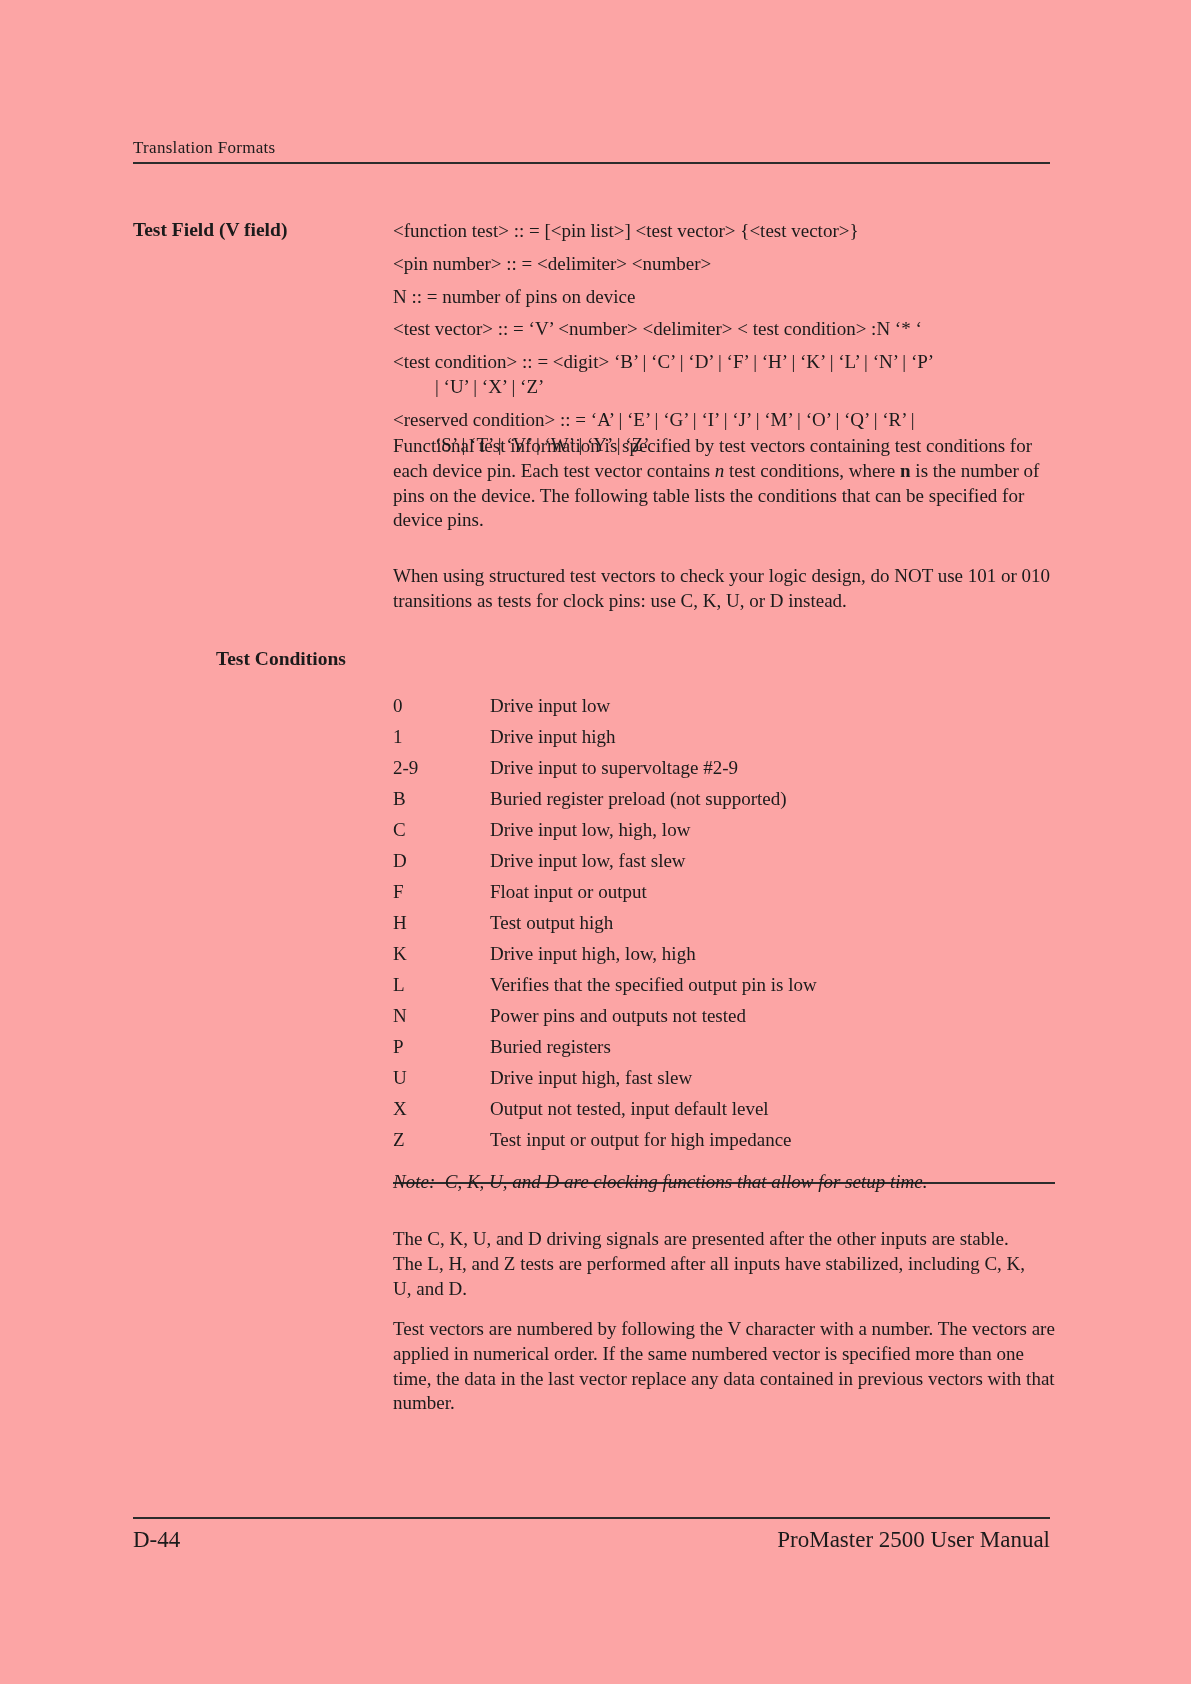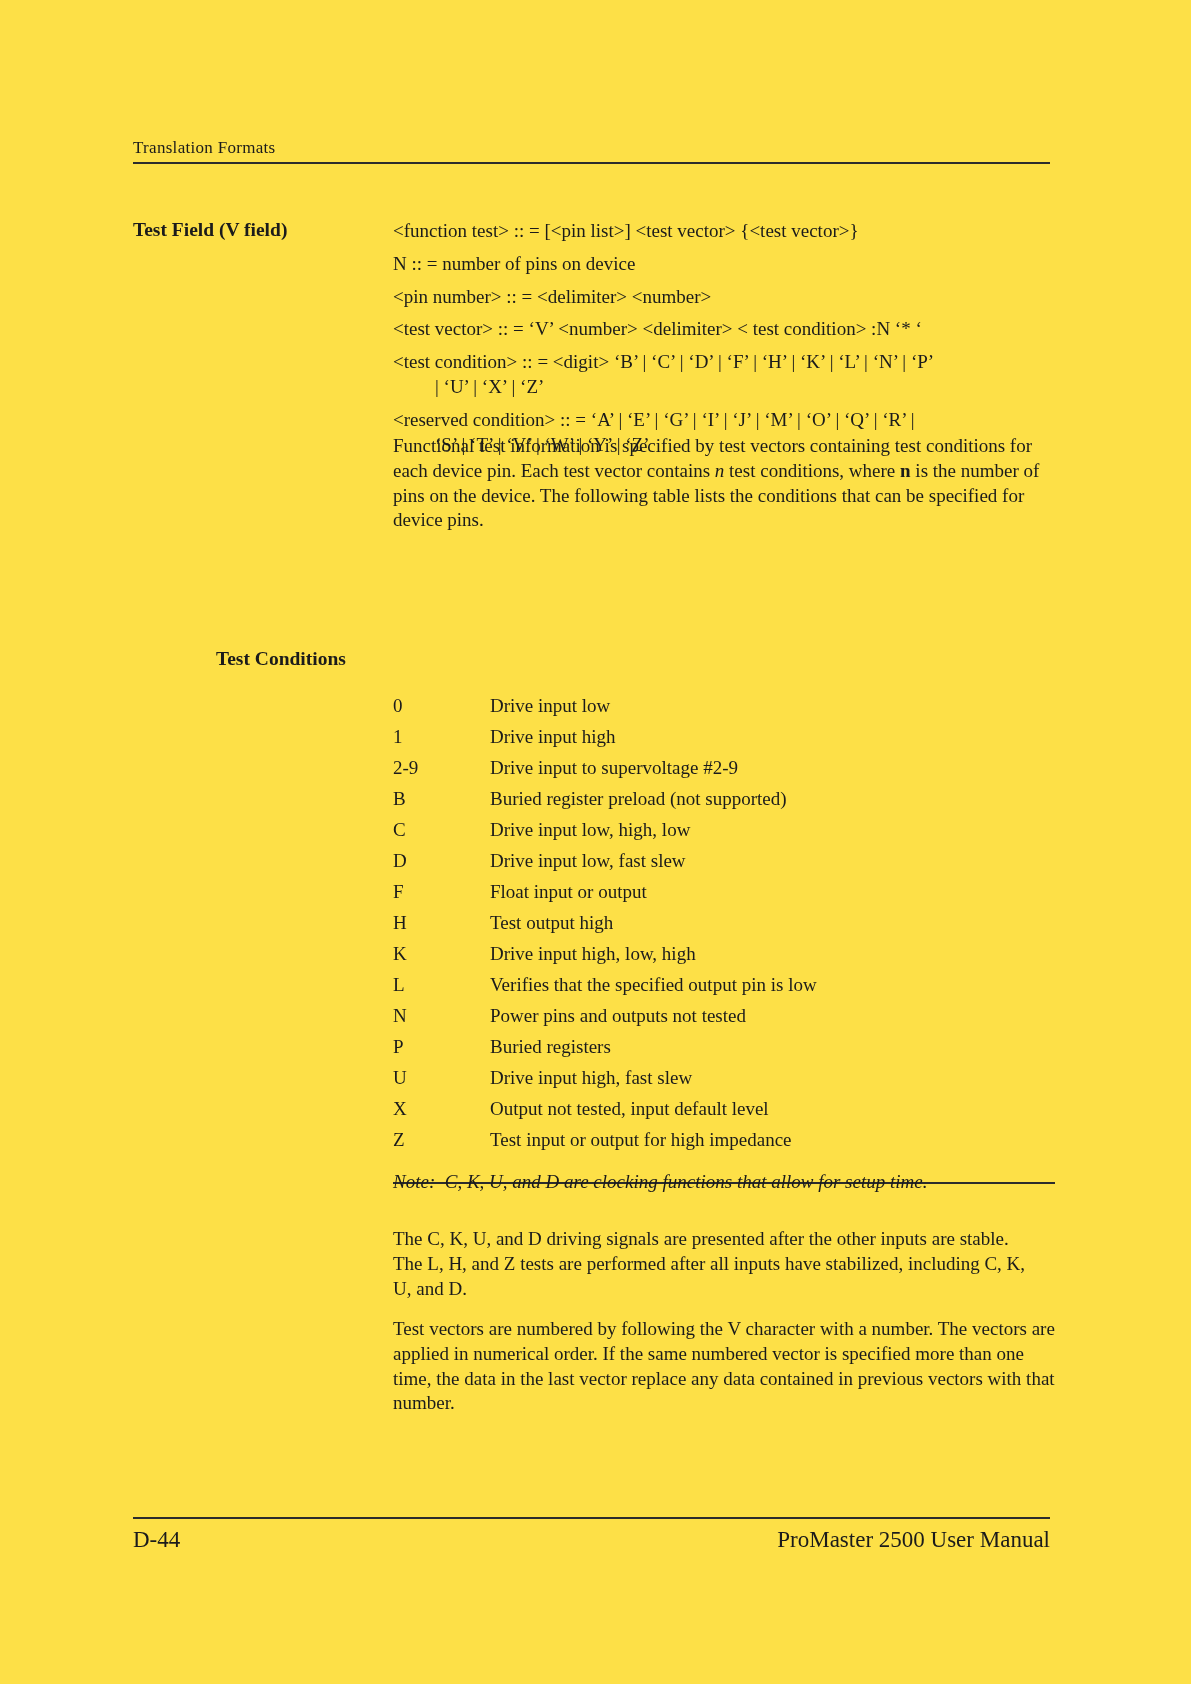--- a/index.html
+++ b/index.html
@@ -1,20 +1,20 @@
 <!DOCTYPE html>
 <html><head>
 <meta charset="utf-8">
 <style>
   html, body { margin: 0; padding: 0; background: #e9e9e9; }
   .page {
     position: relative;
     width: 1191px; height: 1684px;
     margin: 0 auto;
-    background: #fde047;
+    background: #fca5a5;
     color: #1b1b1b;
     font-family: "Liberation Serif", serif;
     overflow: hidden;
   }
   .hdr-title {
     position: absolute; left: 133px; top: 138px;
     font-size: 17px; letter-spacing: 0.3px;
   }
   .rule { position: absolute; height: 2px; background: #2c2c2c; }
   #hdr-rule { left: 133px; top: 162px; width: 917px; }
@@ -54,40 +54,41 @@
   <div class="hdr-title">Translation Formats</div>
   <div class="rule" id="hdr-rule"></div>
 
   <div class="side-label" id="lbl-test-field">Test Field (V field)</div>
 
   <div class="col" id="bnf">
       <div class="bnf-entry">
         <div class="bnf-line">&lt;function test&gt; :: = [&lt;pin list&gt;] &lt;test vector&gt; {&lt;test vector&gt;}</div>
       </div>
       <div class="bnf-entry">
-        <div class="bnf-line">N :: = number of pins on device</div>
+        <div class="bnf-line">&lt;pin number&gt; :: = &lt;delimiter&gt; &lt;number&gt;</div>
       </div>
       <div class="bnf-entry">
-        <div class="bnf-line">&lt;pin number&gt; :: = &lt;delimiter&gt; &lt;number&gt;</div>
+        <div class="bnf-line">N :: = number of pins on device</div>
       </div>
       <div class="bnf-entry">
         <div class="bnf-line">&lt;test vector&gt; :: = ‘V’ &lt;number&gt; &lt;delimiter&gt; &lt; test condition&gt; :N ‘* ‘</div>
       </div>
       <div class="bnf-entry">
         <div class="bnf-line">&lt;test condition&gt; :: = &lt;digit&gt; ‘B’ | ‘C’ | ‘D’ | ‘F’ | ‘H’ | ‘K’ | ‘L’ | ‘N’ | ‘P’</div>
         <div class="bnf-line bnf-line2">| ‘U’ | ‘X’ | ‘Z’</div>
       </div>
       <div class="bnf-entry">
         <div class="bnf-line">&lt;reserved condition&gt; :: = ‘A’ | ‘E’ | ‘G’ | ‘I’ | ‘J’ | ‘M’ | ‘O’ | ‘Q’ | ‘R’ |</div>
         <div class="bnf-line bnf-line2">‘S’ | ‘T’ | ‘V’ | ‘W’ | ‘Y’ | ‘Z’</div>
       </div>
     </div>
 
   <p class="col" id="para-functional"><span>Functional test information is specified by test vectors containing test conditions for each device pin. Each test vector contains </span><span class="ital">n</span><span> test conditions, where </span><span class="bold-n">n</span><span> is the number of pins on the device. The following table lists the conditions that can be specified for device pins.</span></p>
 
+  <p class="col" id="para-structured">When using structured test vectors to check your logic design, do NOT use 101 or 010 transitions as tests for clock pins: use C, K, U, or D instead.</p>
 
   <div class="side-label" id="lbl-test-conditions">Test Conditions</div>
 
   <div class="col" id="cond-table">
       <div class="cond-row">
         <div class="cond-code">0</div>
         <div class="cond-desc">Drive input low</div>
       </div>
       <div class="cond-row">
         <div class="cond-code">1</div>

